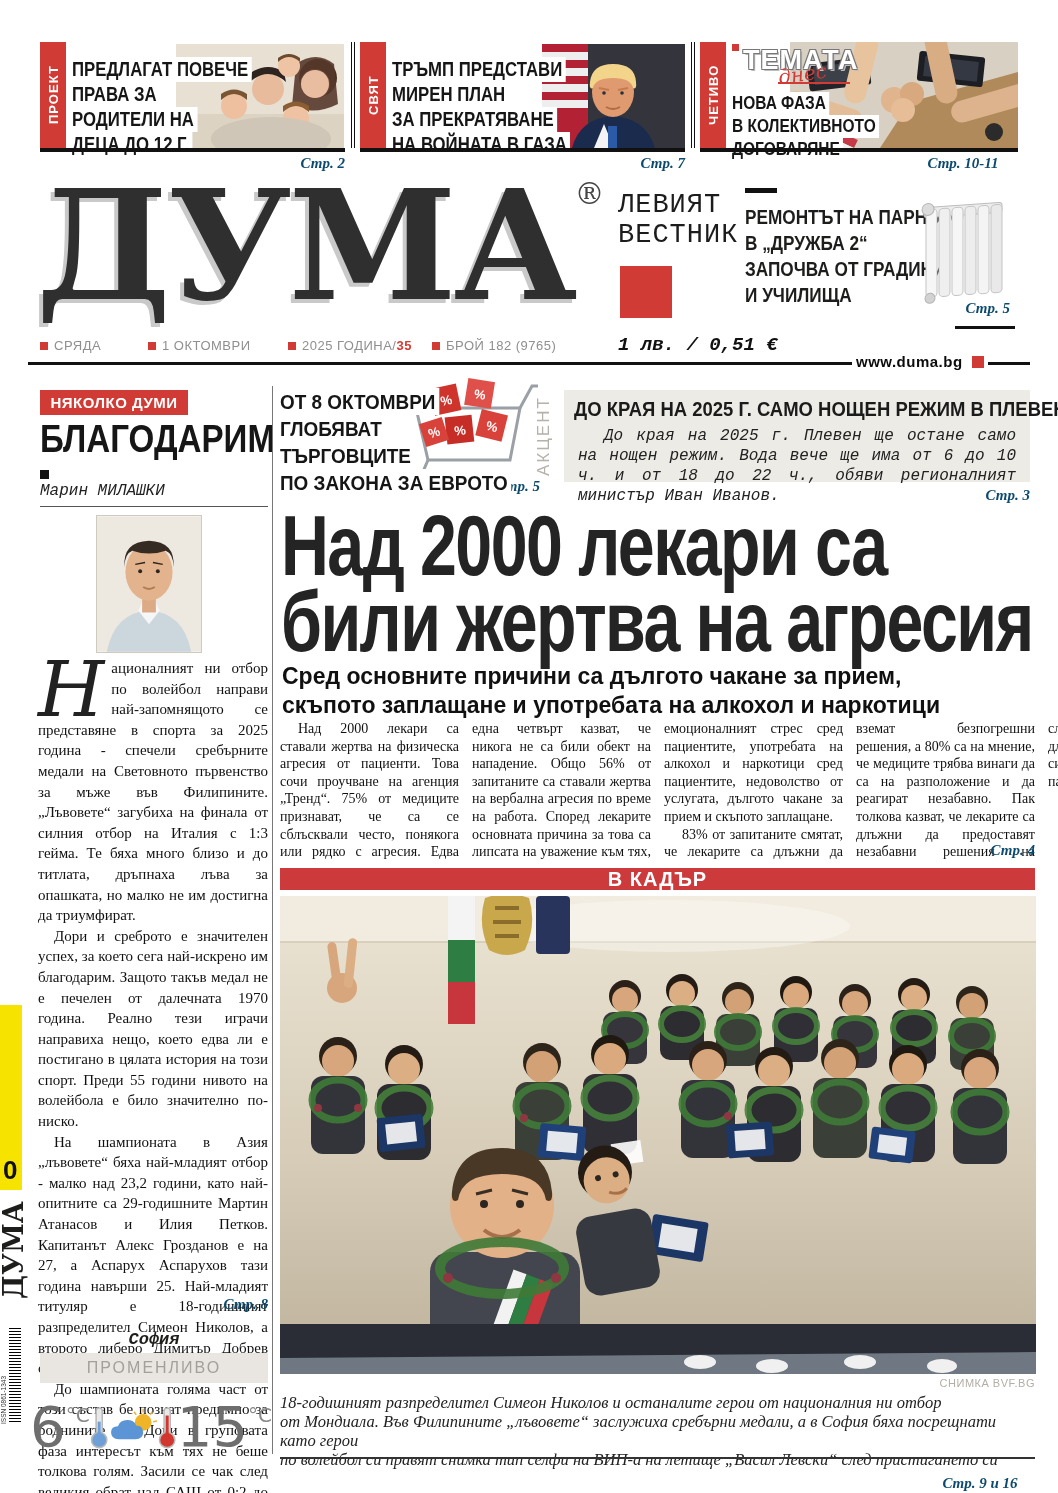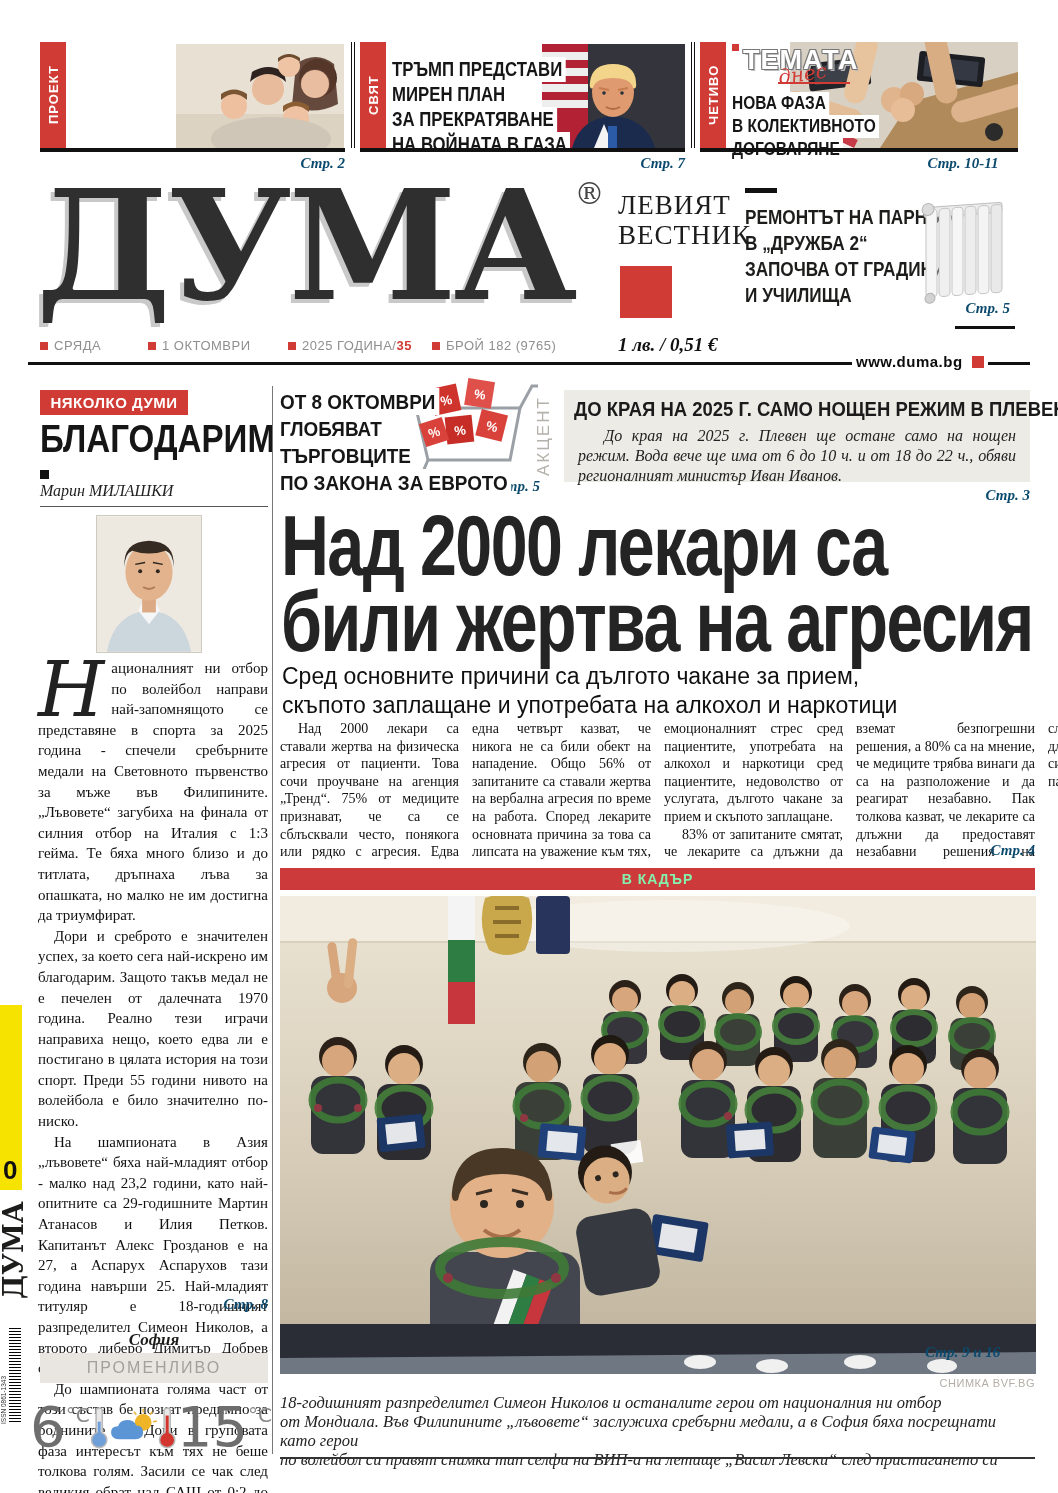--- a/index.html
+++ b/index.html
@@ -2,34 +2,34 @@
 <html><head>
 <meta charset="utf-8">
 <style>
   :root{ --red:#d13b35; --darkred:#cc3a3c; --ink:#1d1d1b; --gray:#8f8f8f; }
   *{margin:0;padding:0;box-sizing:border-box}
   html,body{background:#888}
   .page{position:relative;width:1058px;height:1493px;background:#fff;margin:0 auto;overflow:hidden;
          font-family:"Liberation Serif",serif;color:var(--ink)}
   .abs{position:absolute}
   .sans{font-family:"Liberation Sans",sans-serif}
-  .serif{font-family:Liberation Serif, serif}
+  .serif{font-family:Liberation Mono, monospace}
   .b{font-weight:bold}.i{font-style:italic}
   .pageref{font-family:"Liberation Serif",serif;font-weight:bold;font-style:italic;font-size:15px;color:#0c4a6e}
   .vlabel{background:var(--red);color:#fff;font-family:"Liberation Sans",sans-serif;font-weight:bold;
           font-size:13px;letter-spacing:1px;writing-mode:vertical-rl;transform:rotate(180deg);
           display:flex;align-items:center;justify-content:center;text-align:center}
   .tease-h{font-family:"Liberation Sans",sans-serif;font-weight:bold;color:#161616;
            font-size:19.5px;line-height:25px;transform:scaleX(.86);transform-origin:0 0;white-space:nowrap}
   .tease-h span{display:inline-block;background:#fff;padding:0 4px 0 0}
   .sep-v{width:4px;border-left:1px solid #111;border-right:1px solid #111}
   .dbl-rule{height:2px;border-top:3px solid #111;border-bottom:1px solid #111}
   .main-h{font-family:"Liberation Sans",sans-serif;font-weight:bold;font-size:85px;line-height:76px;
           letter-spacing:-2px;color:#242424;transform:scaleX(.78);transform-origin:0 0;white-space:nowrap}
-  .subhead{font-family:"Liberation Sans",sans-serif;font-weight:normal;font-size:23px;line-height:29px;color:#101010}
+  .subhead{font-family:"Liberation Sans",sans-serif;font-weight:bold;font-size:23px;line-height:29px;color:#101010}
   .cols{column-count:4;column-gap:13px;font-size:14px;line-height:17.6px;text-align:justify;color:#111}
   .cols p{text-indent:18px}
   .opbody{font-size:15px;line-height:20.6px;text-align:justify;color:#111}
   .opbody p{text-indent:16px;margin:0}
   .opbody p.first{text-indent:0}
   .dropcap{float:left;font-family:"DejaVu Serif",serif;font-style:italic;font-size:76px;line-height:56px;
            margin:4px 7px 0 0;color:#222}
   .cx{transform-origin:0 0;display:block;white-space:nowrap}
   .caption{font-family:"Liberation Serif",serif;font-style:italic;font-size:16.5px;line-height:19px;color:#222}
   .dl-item{color:var(--gray);font-size:13px;letter-spacing:.5px}
@@ -58,20 +58,28 @@
     <circle cx="92" cy="45" r="16" fill="#e8bb9c"></circle>
     <path d="M74 38 q18 -16 36 0 l-2 -10 q-16 -10 -32 0 Z" fill="#2f2320"></path>
     <circle cx="113" cy="22" r="11" fill="#eec4a4"></circle>
     <path d="M102 18 q11 -10 22 0 l0 -4 q-11 -8 -22 0 Z" fill="#6b4a2e"></path>
     <circle cx="58" cy="62" r="13" fill="#eec0a0"></circle>
     <path d="M45 56 q13 -12 26 0 l0 -6 q-13 -9 -26 0 Z" fill="#7a5533"></path>
     <circle cx="120" cy="74" r="13" fill="#eec2a2"></circle>
     <path d="M107 68 q13 -12 26 0 l0 -6 q-13 -9 -26 0 Z" fill="#8a5d33"></path>
     <ellipse cx="95" cy="95" rx="60" ry="22" fill="#cfc6b8"></ellipse>
   </svg>
+  <div class="abs" style="left:72px;top:57px;width:150px">
+    <div class="tease-h">
+      <span>ПРЕДЛАГАТ ПОВЕЧЕ</span><br>
+      <span>ПРАВА ЗА</span><br>
+      <span>РОДИТЕЛИ НА</span><br>
+      <span>ДЕЦА ДО 12 Г.</span>
+    </div>
+  </div>
   <div class="abs dbl-rule" style="left:40px;top:148px;width:305px"></div>
   <div class="abs pageref" style="left:245px;top:155px;width:100px;text-align:right">Стр. 2</div>
 
   <div class="abs sep-v" style="left:351px;top:42px;height:106px"></div>
 
   <div class="abs vlabel" style="left:360px;top:42px;width:26px;height:106px">СВЯТ</div>
   <svg class="abs" style="left:542px;top:44px" width="143" height="104" viewBox="0 0 143 104">
     <rect width="143" height="104" fill="#34353c"></rect>
     <g>
       <rect x="0" y="0" width="46" height="104" fill="#b8babd"></rect>
@@ -336,21 +344,21 @@
     <div>Сред основните причини са дългото чакане за прием,</div>
     <div>скъпото заплащане и употребата на алкохол и наркотици</div>
   </div>
   <div class="abs cols" style="left:280px;top:720px;width:755px;height:148px">
     <p>Над 2000 лекари са ставали жертва на физическа агресия от пациенти. Това сочи проучване на агенция „Тренд“. 75% от медиците признават, че са се сблъсквали често, понякога или рядко с агресия. Едва една четвърт казват, че никога не са били обект на нападение. Общо 56% от запитаните са ставали жертва на вербална агресия по време на работа. Според лекарите основната причина за това са липсата на уважение към тях, емоционалният стрес сред пациентите, употребата на алкохол и наркотици сред пациентите, недоволство от услугата, дългото чакане за прием и скъпото заплащане.</p>
     <p>83% от запитаните смятат, че лекарите са длъжни да вземат безпогрешни решения, а 80% са на мнение, че медиците трябва винаги да са на разположение и да реагират незабавно. Пак толкова казват, че лекарите са длъжни да предоставят незабавни решения на сложни проблеми и са длъжни да жертват личното си време за грижата на пациента.</p>
   </div>
   <div class="abs pageref" style="left:930px;top:842px;width:105px;text-align:right">Стр. 4</div>
 
   <div class="abs" style="left:280px;top:868px;width:755px;height:22px;background:var(--darkred);display:flex;align-items:center;justify-content:center">
-    <span class="sans b" style="color:#86efac;font-size:14px;letter-spacing:1px">В КАДЪР</span>
+    <span class="sans b" style="color:#ffffff;font-size:20px;letter-spacing:1px">В КАДЪР</span>
   </div>
 
   <svg class="abs" style="left:280px;top:896px" width="756" height="478" viewBox="0 0 756 478">
     <defs>
       <linearGradient id="wall" x1="0" y1="0" x2="0" y2="1">
         <stop offset="0" stop-color="#ece5d4"></stop>
           <stop offset=".55" stop-color="#d6ccb8"></stop>
           <stop offset="1" stop-color="#bdb19a"></stop>
       </linearGradient>
     </defs>
@@ -537,16 +545,16 @@
     </g>
   </svg>
 
   <div class="abs sans" style="left:780px;top:1377px;width:255px;text-align:right;font-size:11px;letter-spacing:.5px;color:#b3aea6">СНИМКА BVF.BG</div>
 
   <div class="abs caption" style="left:280px;top:1393px;width:755px">
     <div>18-годишният разпределител Симеон Николов и останалите герои от националния ни отбор</div>
     <div>от Мондиала. Във Филипините „лъвовете“ заслужиха сребърни медали, а в София бяха посрещнати като герои</div>
     <div>по волейбол си правят снимка тип селфи на ВИП-а на летище „Васил Левски“ след пристигането си</div>
   </div>
-  <div class="abs pageref" style="left:925px;top:1344px;width:110px;text-align:left">Стр. 9 и 16</div>
+  <div class="abs pageref" style="left:925px;top:1475px;width:110px;text-align:center">Стр. 9 и 16</div>
   <div class="abs" style="left:280px;top:1457px;width:755px;height:2px;background:#333"></div>
 
 </div>
 
 </body></html>

